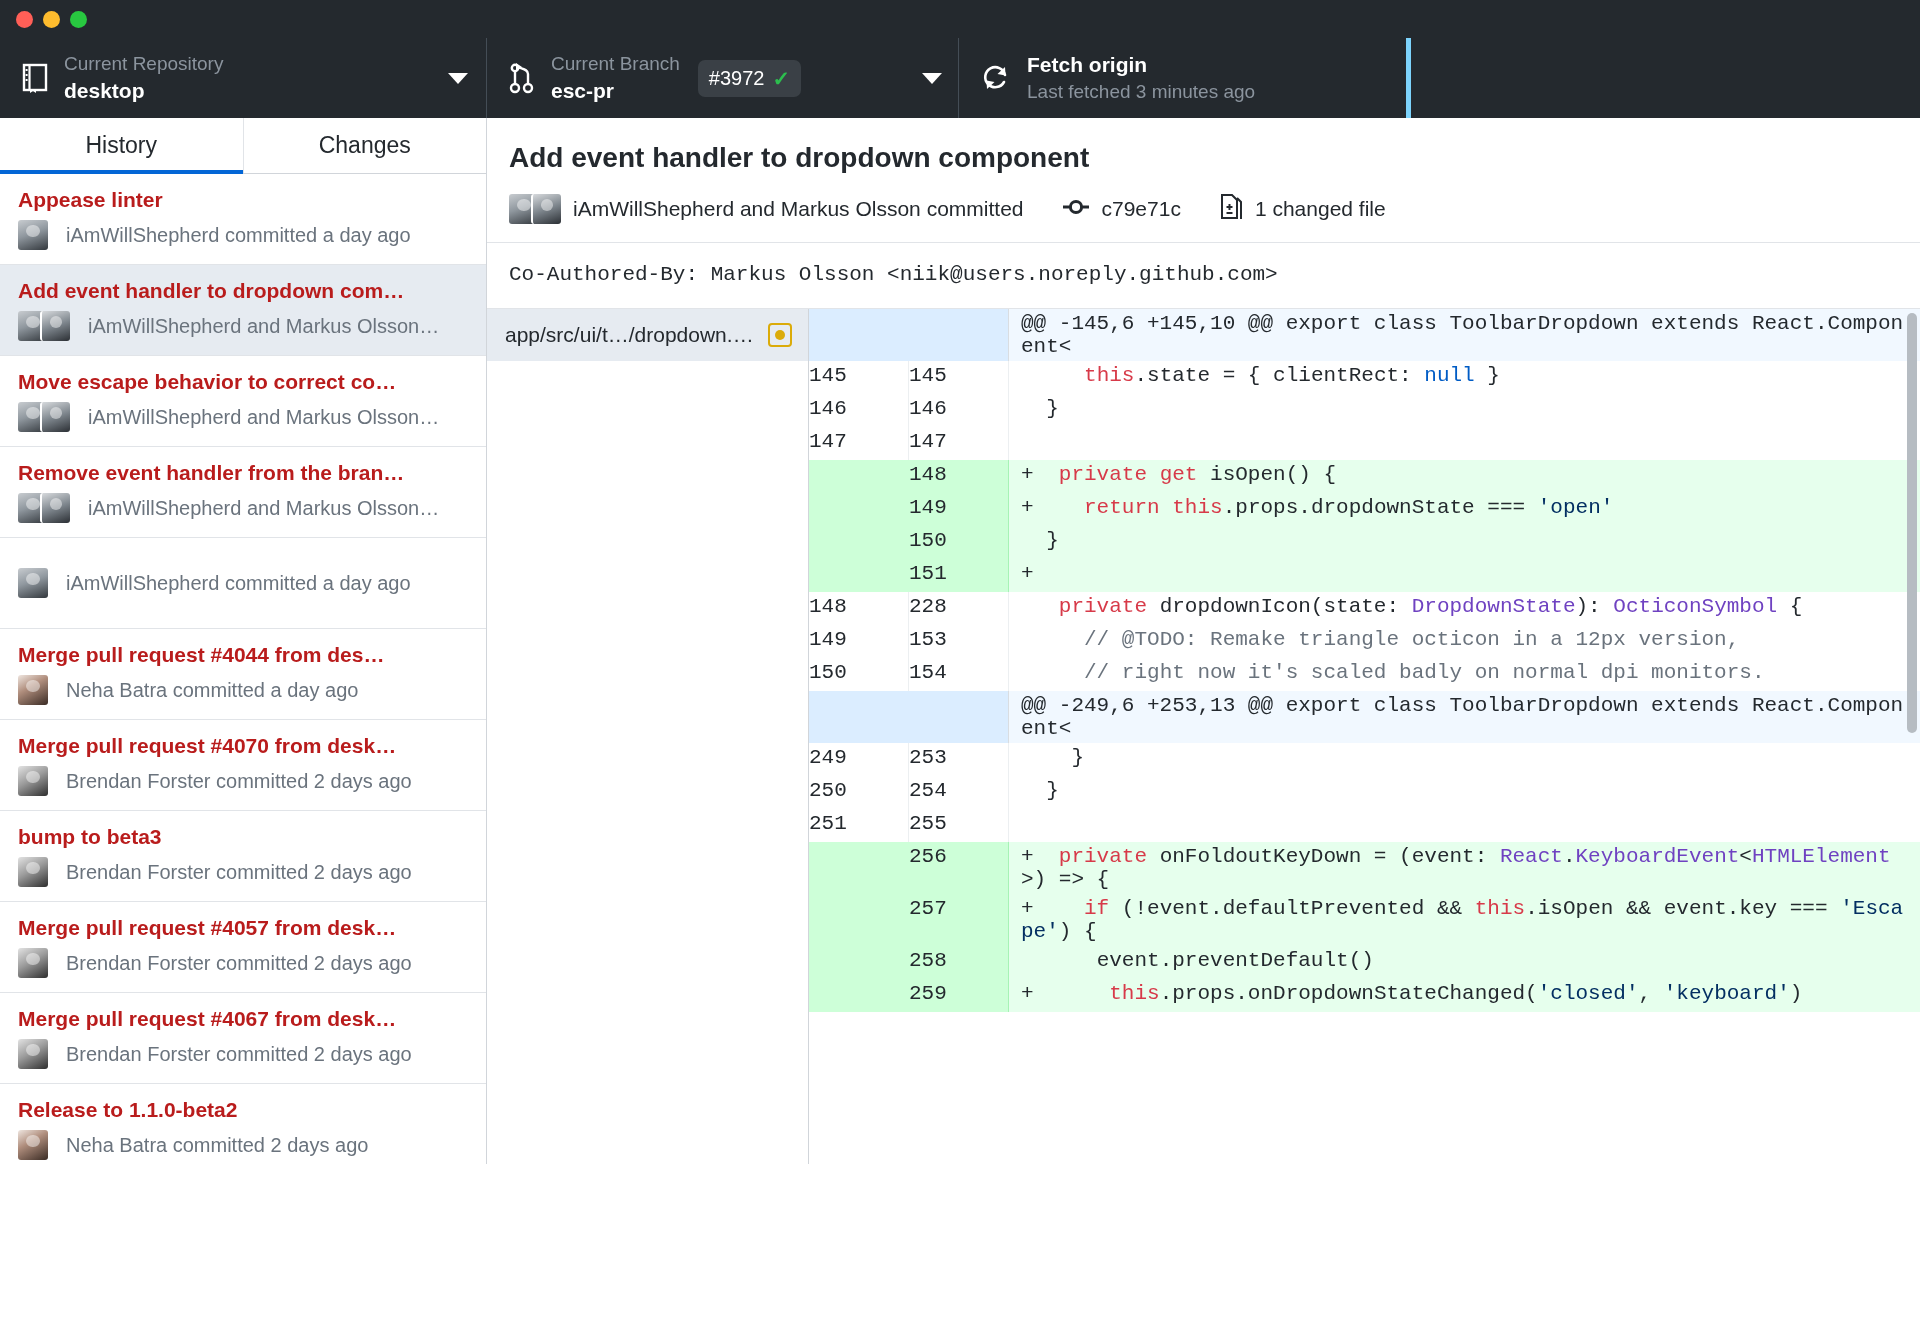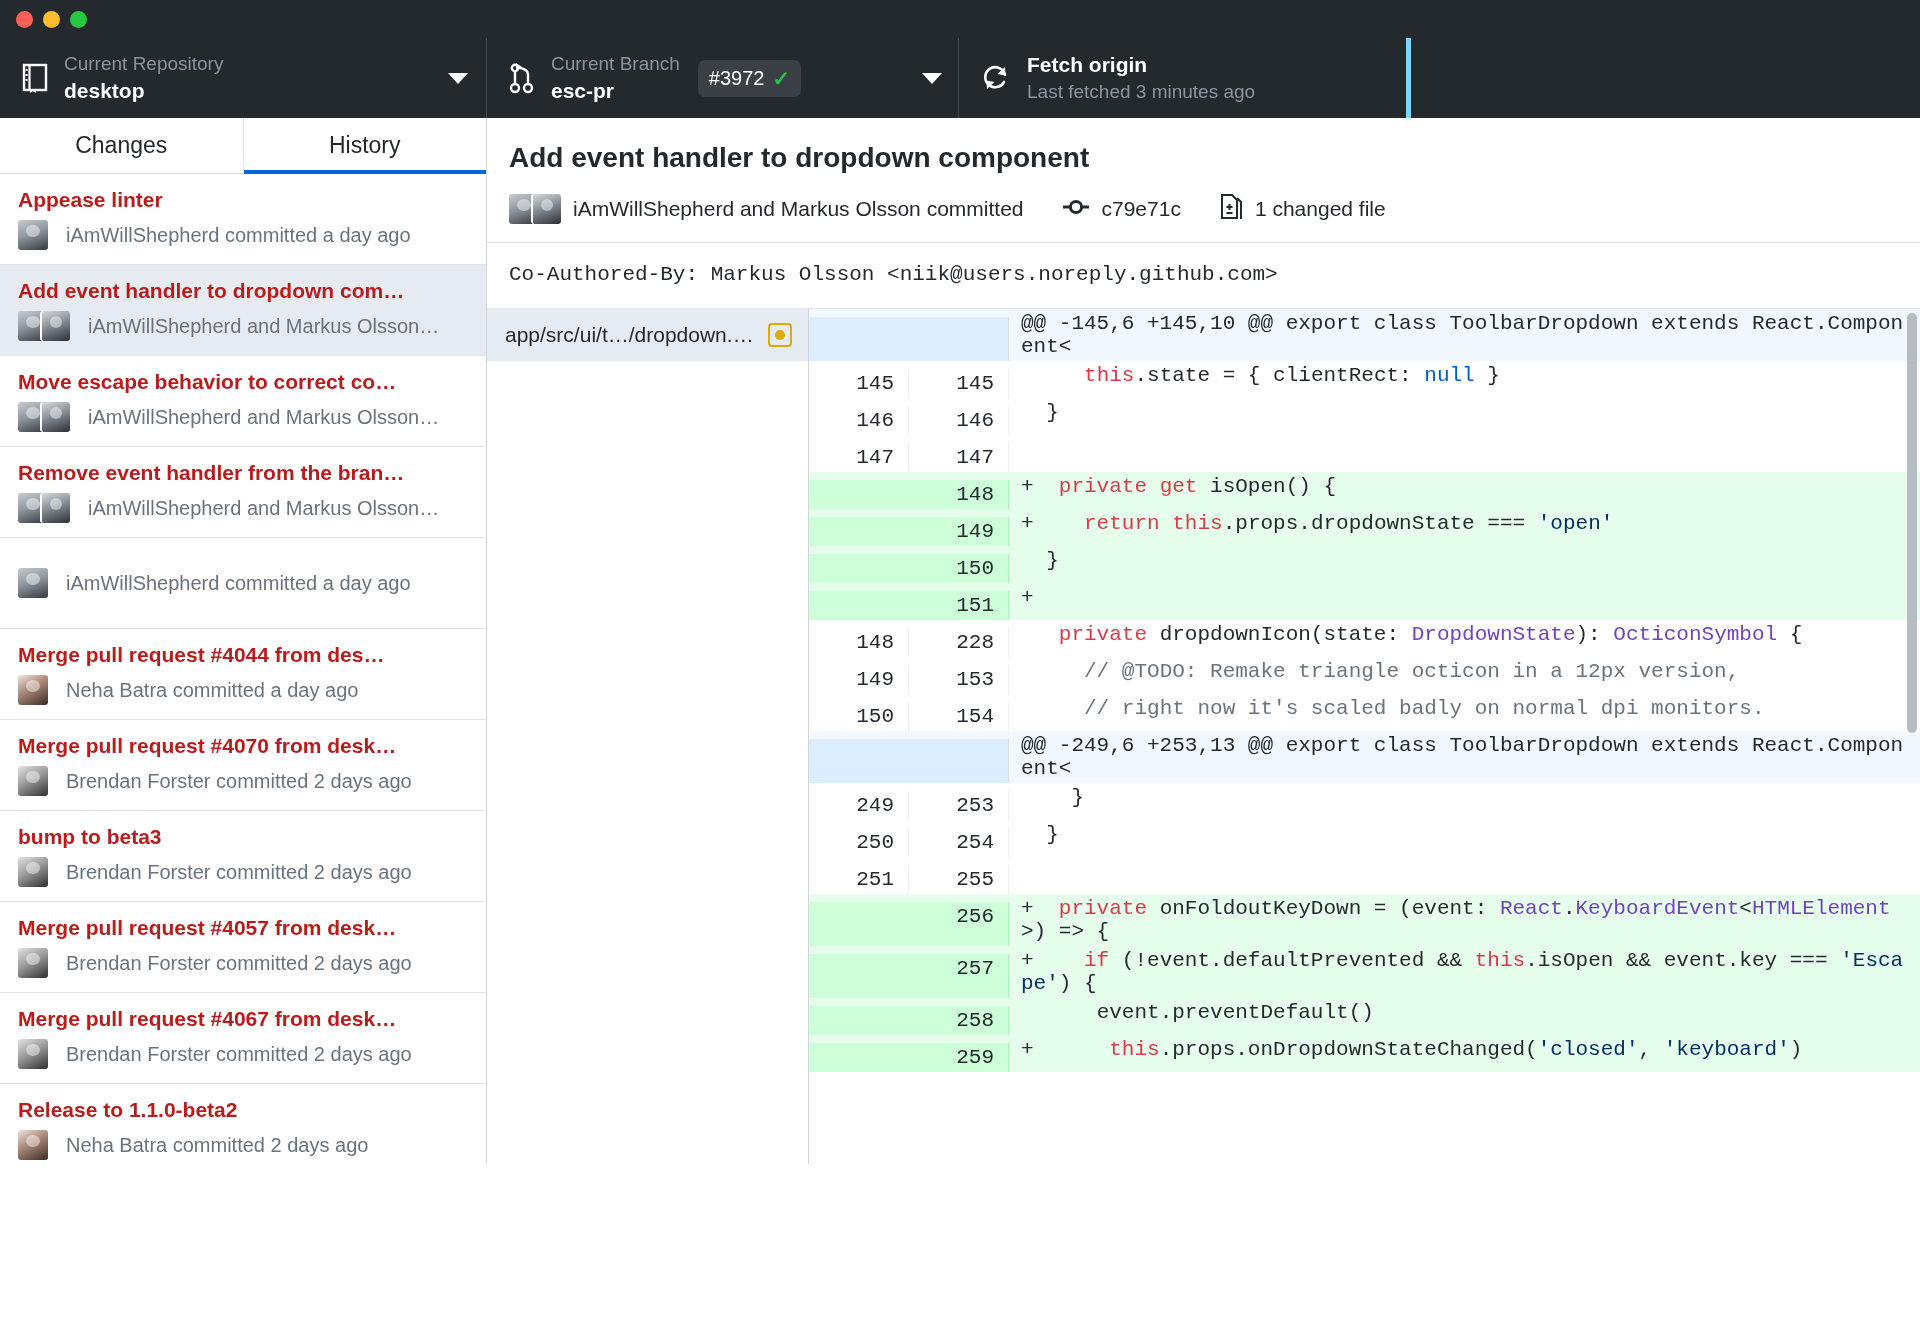--- a/index.html
+++ b/index.html
@@ -113,21 +113,21 @@
   }
   .file-name { font-size: 21px; color: #24292e; white-space: nowrap; overflow: hidden; text-overflow: ellipsis; }
   .status-mod {
     width: 24px; height: 24px; border: 2px solid #dbab09; border-radius: 4px;
     display: flex; align-items: center; justify-content: center; flex: 0 0 auto;
   }
   .status-mod i { width: 10px; height: 10px; border-radius: 50%; background: #dbab09; display: block; }
 
   .diff { flex: 1; overflow: hidden; position: relative; font-family: "Liberation Mono", monospace; font-size: 21px; }
   .drow { display: flex; align-items: stretch; min-height: 33px; }
-  .gut { width: 100px; flex: 0 0 100px; text-align: right; padding: 3px 14px 3px 0; color: #24292e; user-select: none; margin-top: 8px; }
+  .gut { width: 100px; flex: 0 0 100px; padding: 3px 14px 3px 0; color: #24292e; user-select: none; }
   .gut.g2 { border-right: 1px solid #d9dde1; }
   .code { flex: 1; padding: 3px 10px 3px 12px; white-space: pre-wrap; word-break: break-all; color: #24292e; }
   .drow.hunk { background: #f1f8ff; }
   .drow.hunk .gut { background: #dbedff; }
   .drow.hunk .code { color: #24292e; }
   .drow.ctx { background: #fff; }
   .drow.ctx .gut { background: #fff; border-right: 1px solid #eceff1; }
   .drow.add { background: #e6ffed; }
   .drow.add .gut { background: #cdffd8; }
   .drow.add .gut.g2 { border-right: 1px solid #a6f3b5; }
@@ -213,25 +213,25 @@
       </span>
     </div>
 
     <div class="tb-seg tb-rest"></div>
   </div>
 
   <div class="body">
 
     <div class="sidebar">
       <div class="tabs">
+        <div class="tab active">
+          <span>History</span>
+        </div>
         <div class="tab">
           <span>Changes</span>
-        </div>
-        <div class="tab active">
-          <span>History</span>
         </div>
       </div>
       <div class="commit-list hidden-overflow">
 
         <div class="commit-item">
           <div class="commit-summary">Appease linter</div>
           <div class="commit-meta">
             <span class="avatars avatar-stack">
                 <span class="avatar"></span>
               </span>

